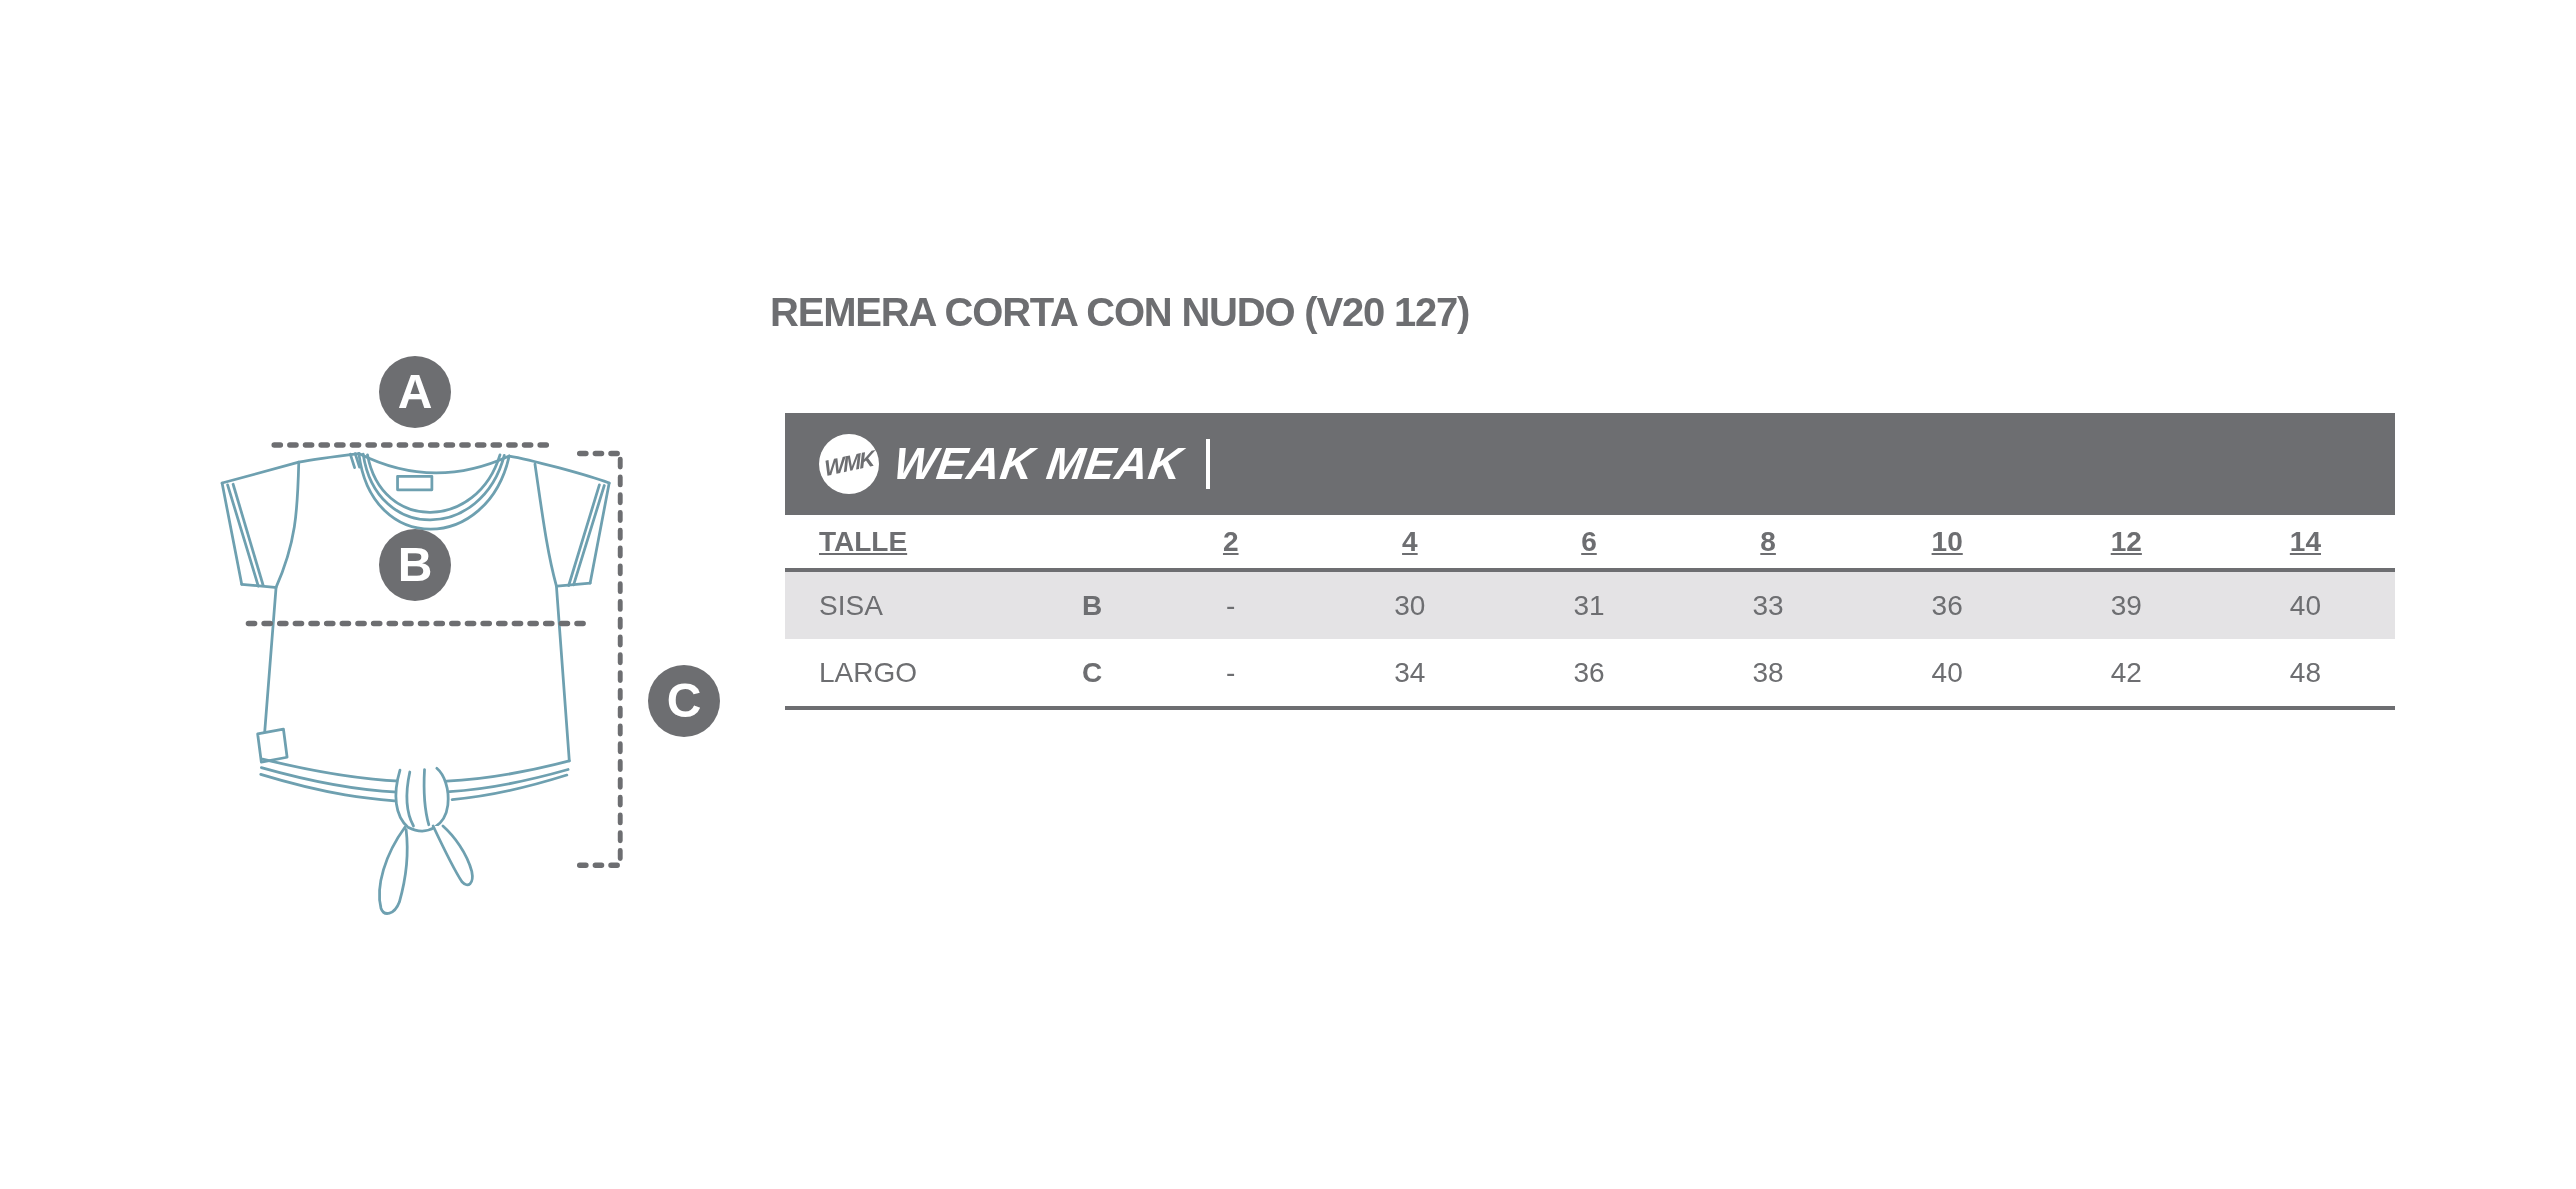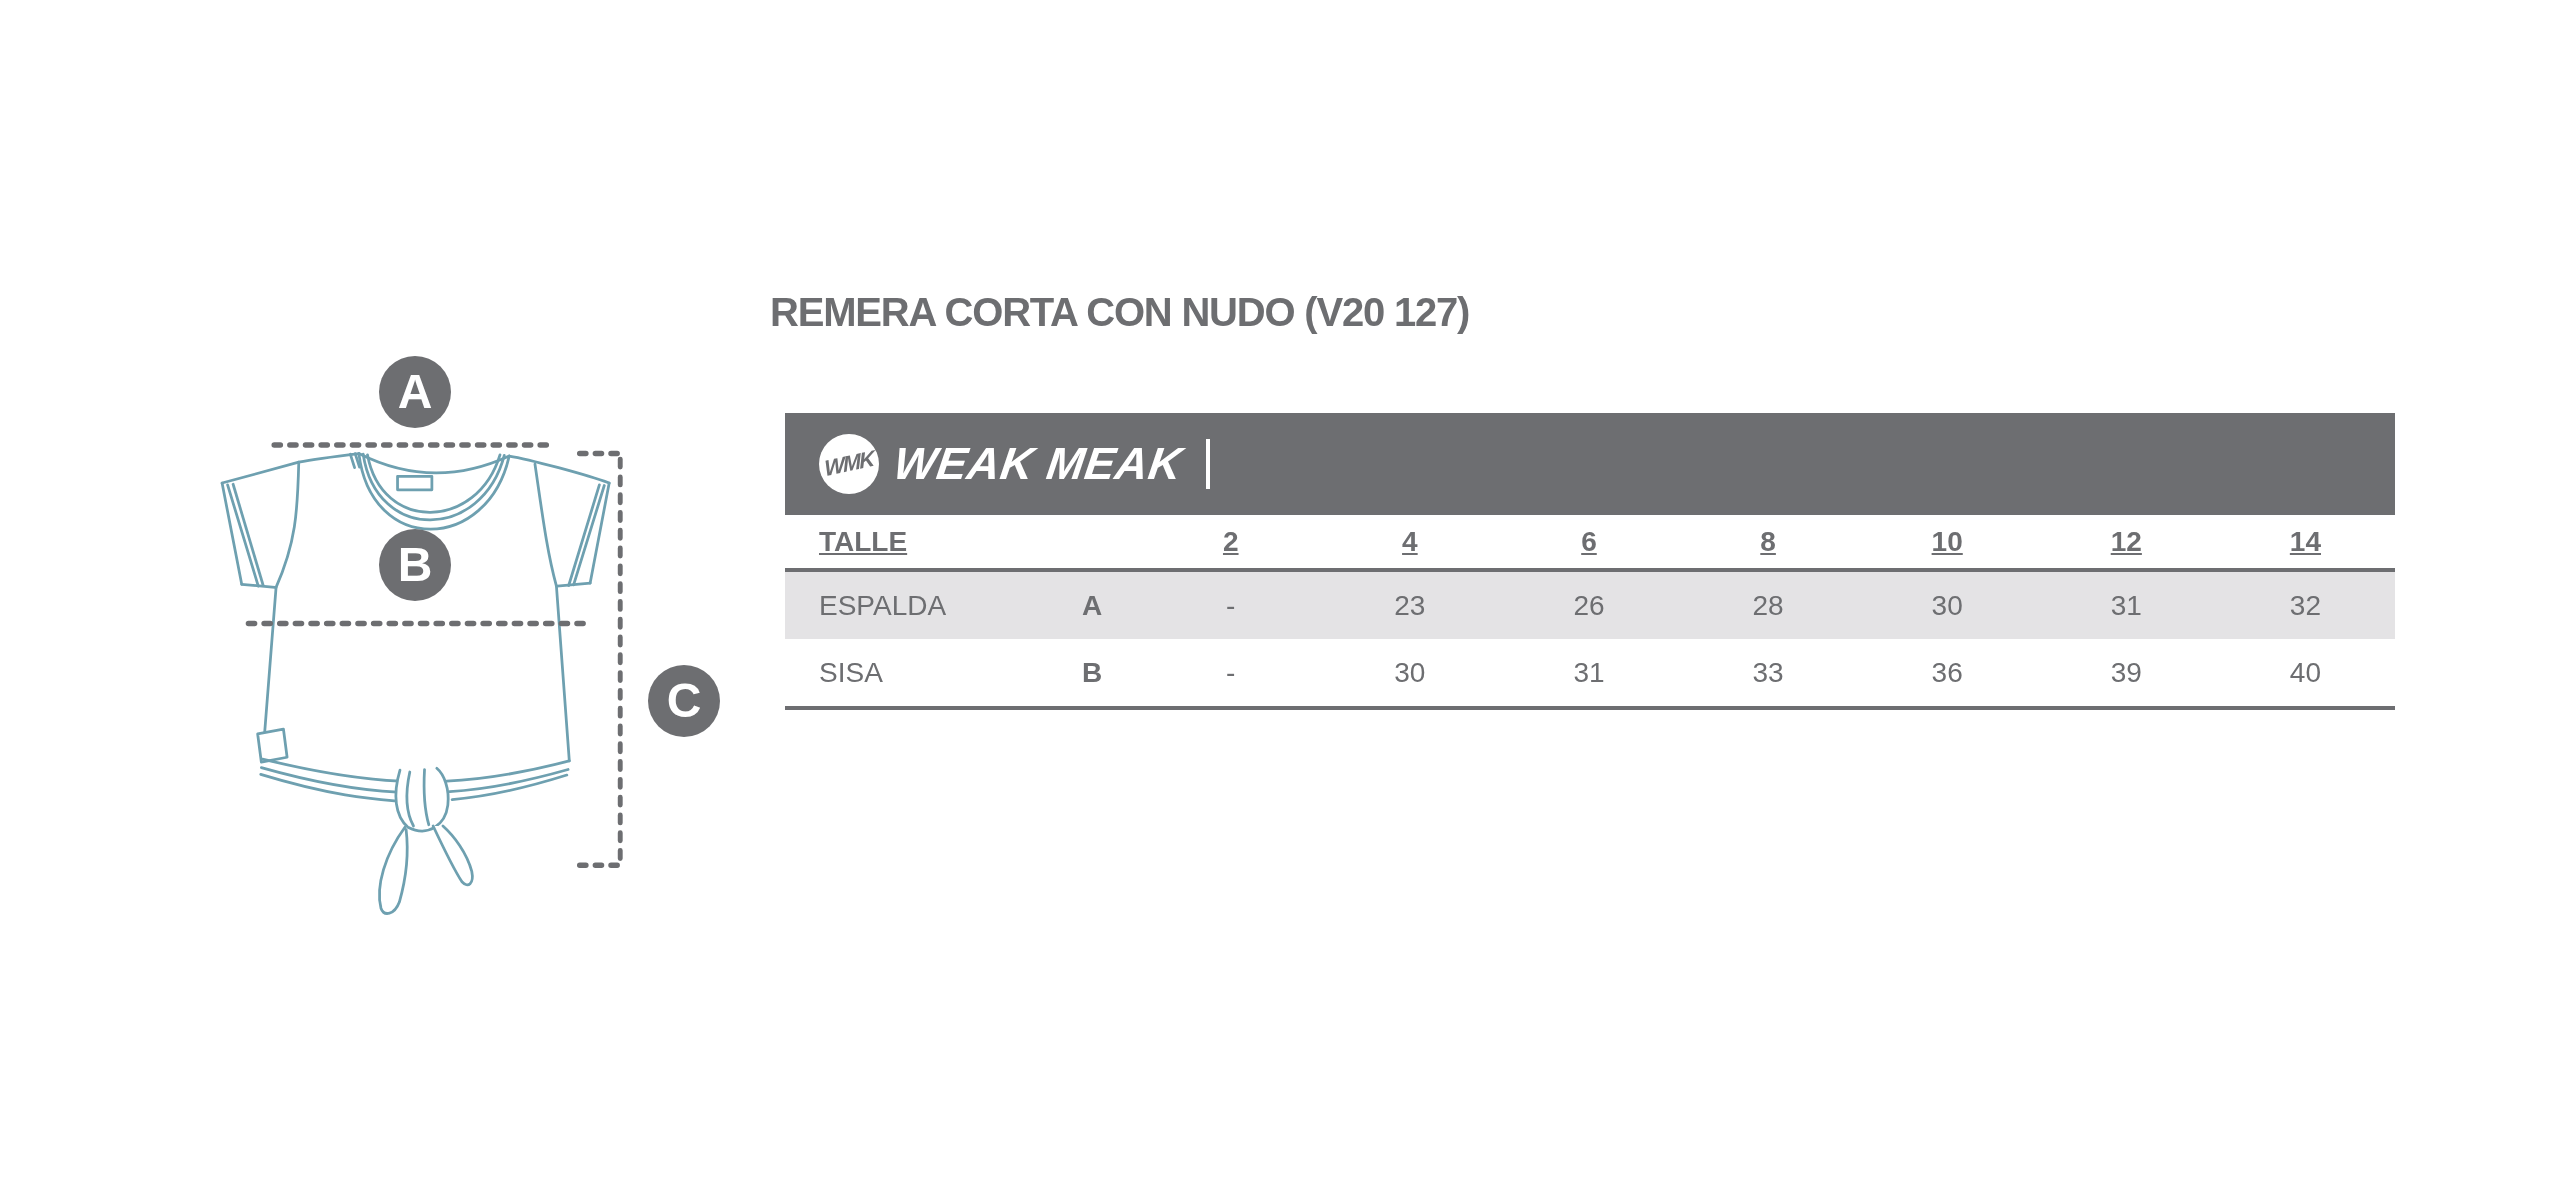--- a/index.html
+++ b/index.html
@@ -165,38 +165,38 @@
           <th>4</th>
           <th>6</th>
           <th>8</th>
           <th>10</th>
           <th>12</th>
           <th>14</th>
         </tr>
     </thead>
     <tbody>
         <tr>
-          <td class="lbl">ESPALDA</td>
-          <td class="letter">A</td>
-          <td>-</td>
-          <td>23</td>
-          <td>26</td>
-          <td>28</td>
-          <td>30</td>
-          <td>31</td>
-          <td>32</td>
-        </tr>
-        <tr>
           <td class="lbl">SISA</td>
           <td class="letter">B</td>
           <td>-</td>
           <td>30</td>
           <td>31</td>
           <td>33</td>
           <td>36</td>
           <td>39</td>
           <td>40</td>
         </tr>
+        <tr>
+          <td class="lbl">LARGO</td>
+          <td class="letter">C</td>
+          <td>-</td>
+          <td>34</td>
+          <td>36</td>
+          <td>38</td>
+          <td>40</td>
+          <td>42</td>
+          <td>48</td>
+        </tr>
       </tbody>
   </table>
 
 </div>
 
 
 </body></html>

